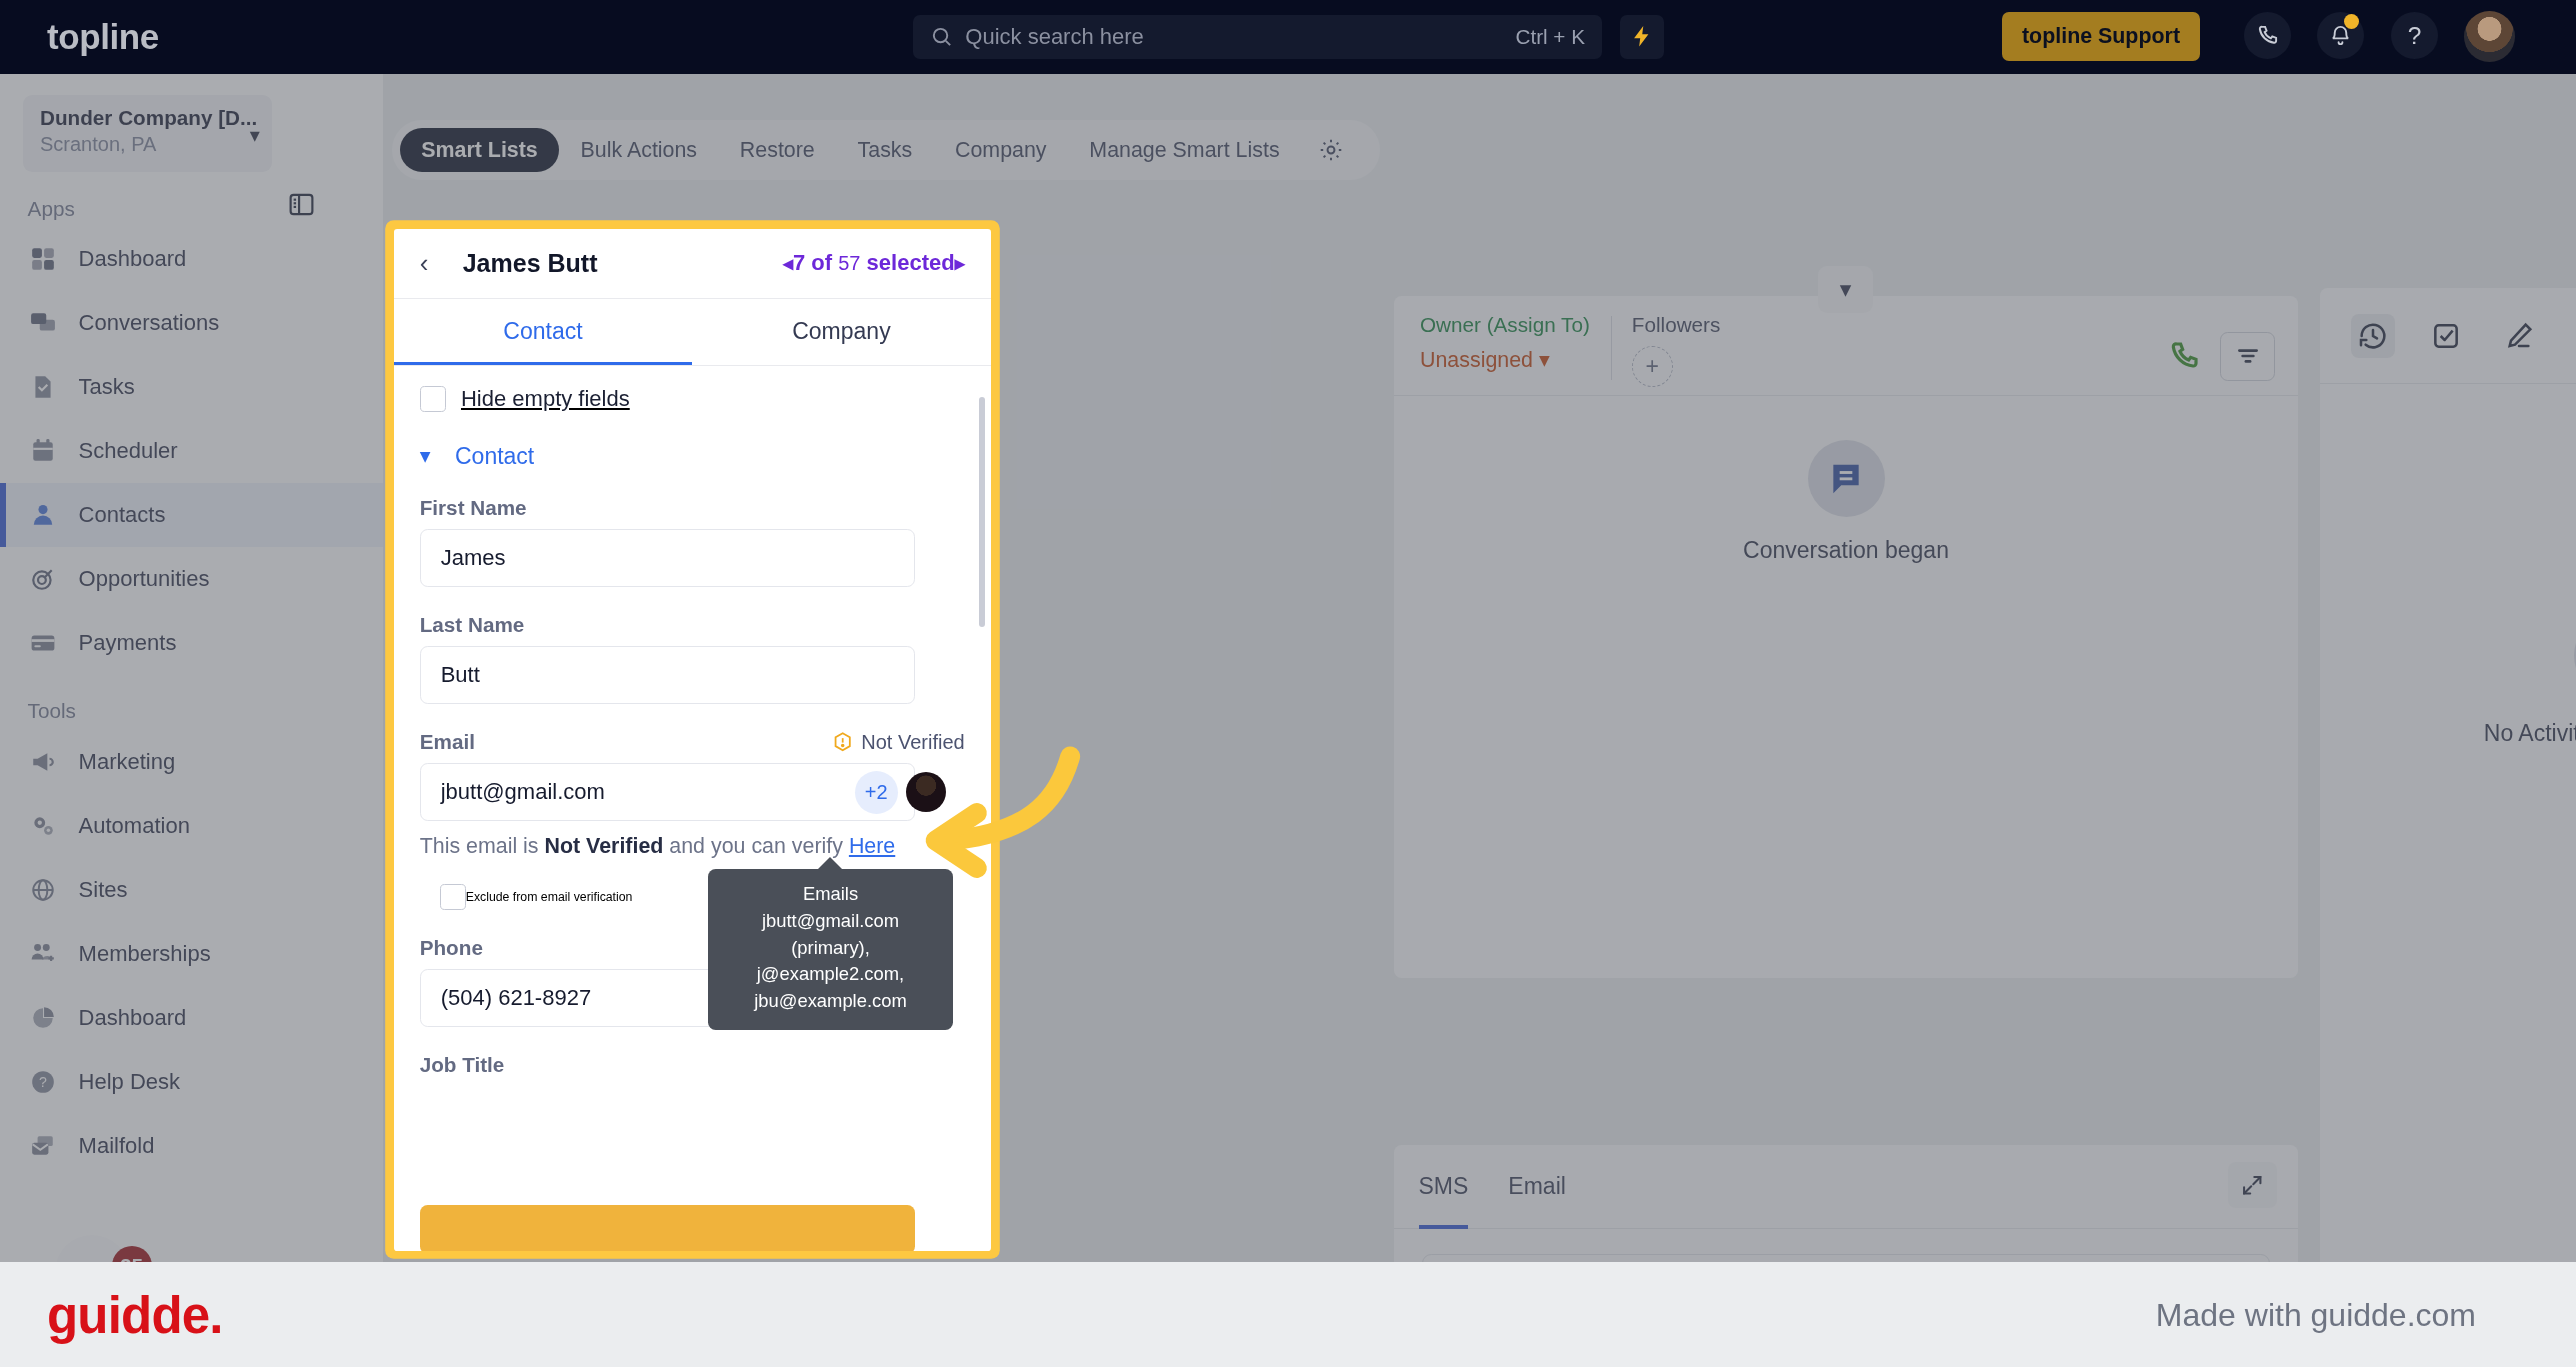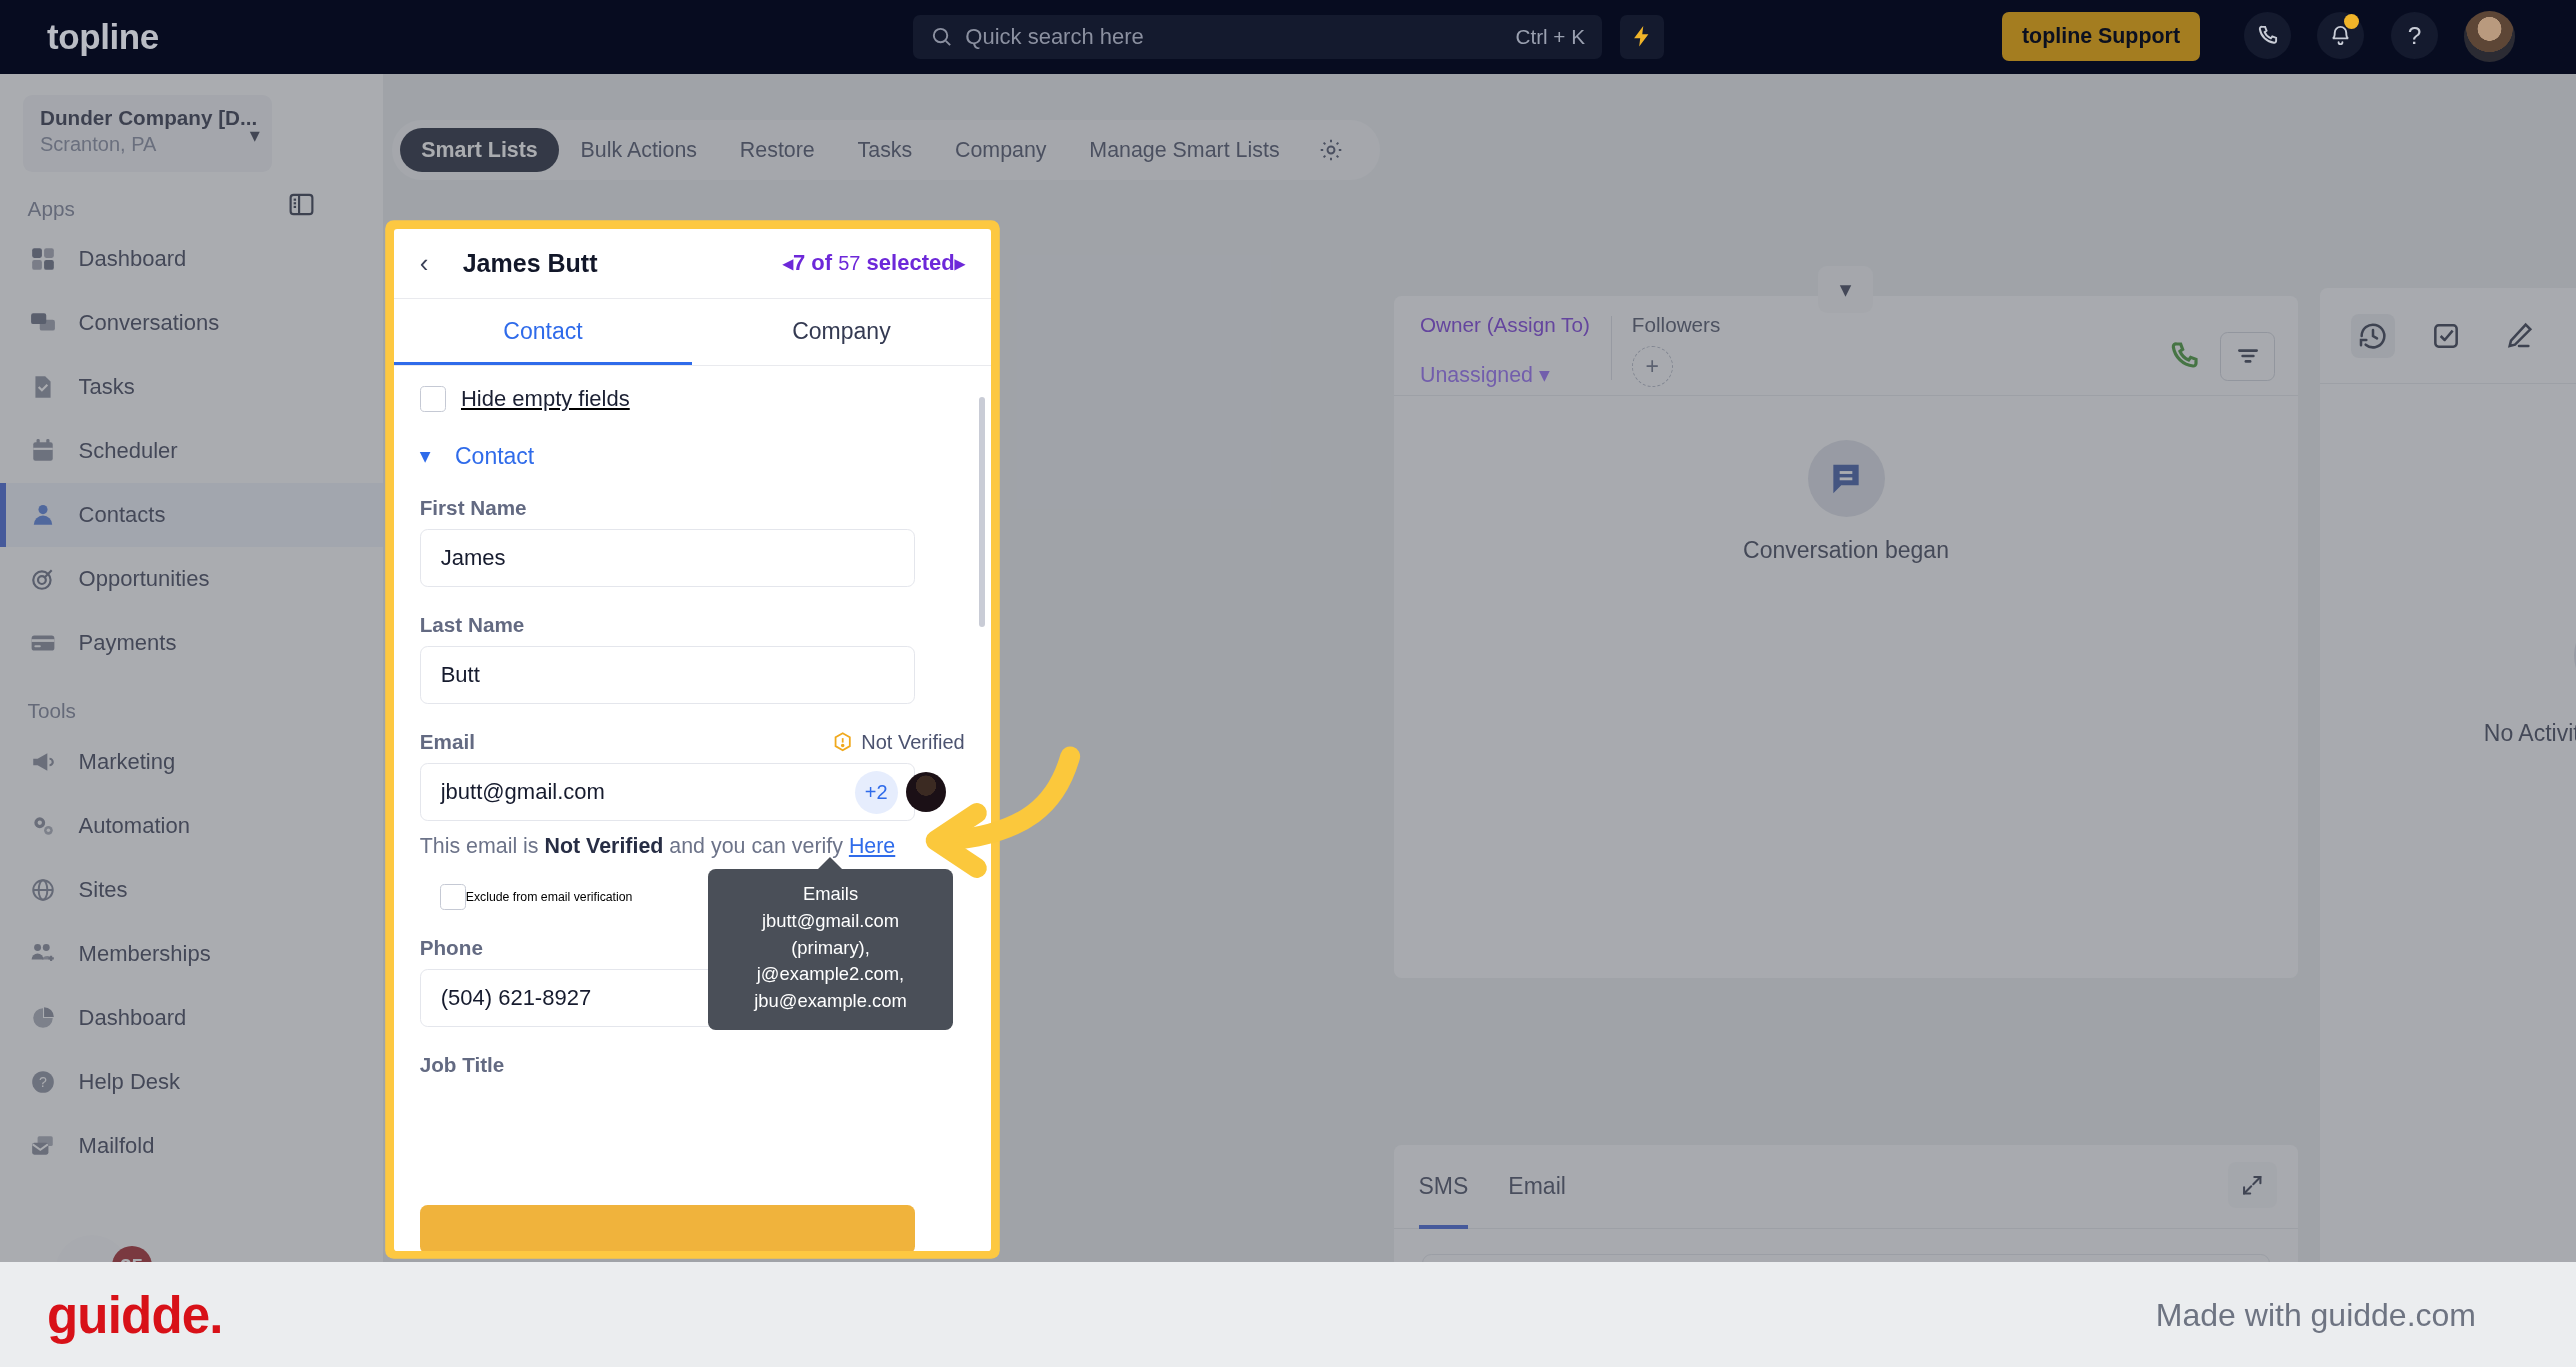--- a/index.html
+++ b/index.html
@@ -221,22 +221,22 @@
   
   .conv {
     position: absolute; left: 1011px; top: 207px; width: 904px; height: 1057px;
   }
   .conv-card {
     position: absolute; left: 0; top: 15.3px; width: 904px; height: 682px;
     background: #fbfbfc; border-radius: 7.7px;
   }
   .conv-head { height: 100px; border-bottom: 0.8px solid #e3e5ea; display: flex; align-items: flex-start; padding: 17px 23px 0 26px; }
   .owner-col { width: 191px; }
-  .owner-lbl { font-size: 20.7px; color: #6d28d9; }
-  .owner-val { margin-top: 25px; font-size: 21.4px; color: #8b5cf6; }
+  .owner-lbl { font-size: 20.7px; color: #15803d; }
+  .owner-val { margin-top: 10px; font-size: 21.4px; color: #c2410c; }
   .vdiv { width: 0.8px; height: 64px; background: #d7dae1; margin: 3.1px 20px 0 0; }
   .foll-col { width: 168px; }
   .foll-lbl { font-size: 20.7px; color: #3c4259; }
   .foll-plus {
     margin-top: 9.2px; width: 41px; height: 41px; border-radius: 50%;
     border: 1.5px dashed #aab0c0; color: #5b627a; font-size: 23px;
     display: flex; align-items: center; justify-content: center;
   }
   .conv-actions { margin-left: auto; display: flex; align-items: center; gap: 20px; padding-top: 18.4px; }
   .green-phone { color: #2e8b1e; width: 32px; height: 32px; }

